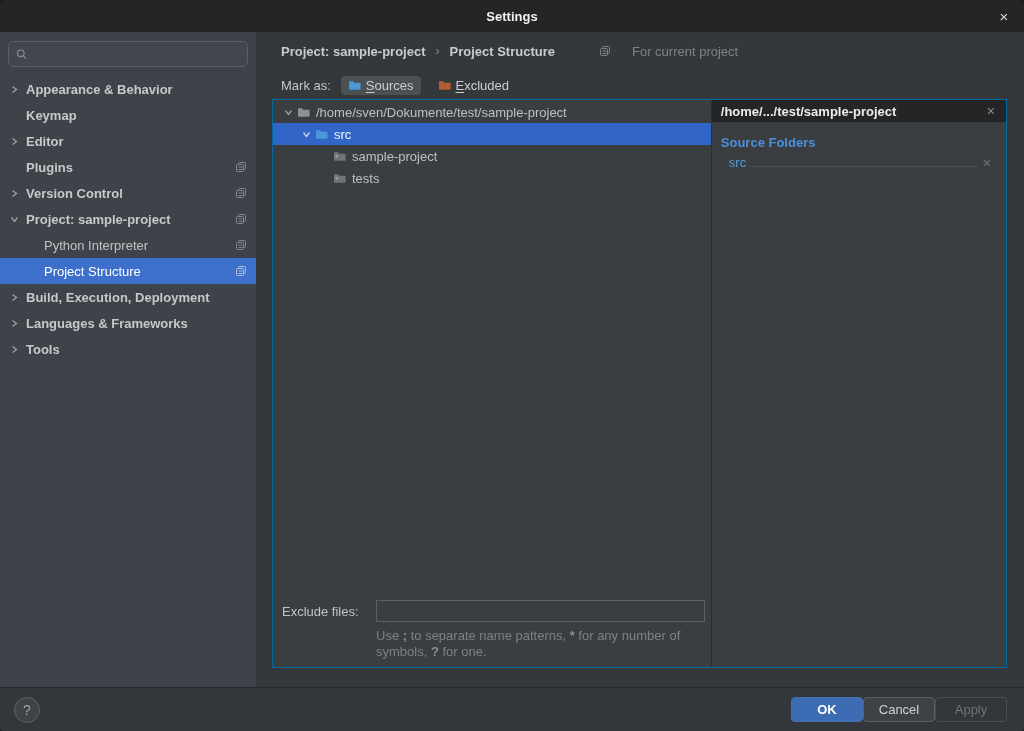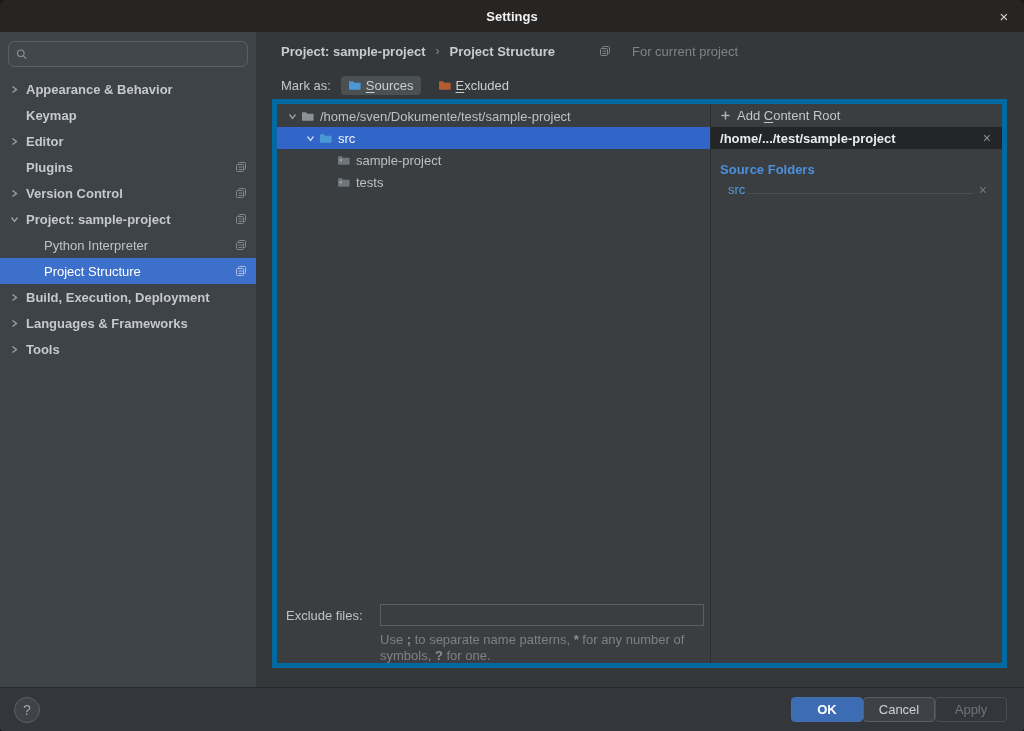--- a/index.html
+++ b/index.html
@@ -32,21 +32,21 @@
   .breadcrumb .ctx { display:flex; align-items:center; color:#7f8386; margin-left:44px; font-weight:normal;gap:16px; }
   .breadcrumb .ctx .icon { margin-right:5px; display:flex; }
 
   .markas { position:absolute; left:25px; top:41px; height:24px; display:flex; align-items:center; font-size:13px; color:#c4c7c9; }
   .markas .mbtn { display:flex; align-items:center; margin-left:10px; padding:2px 7px; border-radius:4px; color:#ccced0; cursor:pointer; }
   .markas .mbtn.active { background:#4b5053; margin-left:10px; }
   .markas .mbtn svg { margin-right:5px; }
   .u { text-decoration:underline; text-underline-offset:2px; }
 
   
-  .panels { position:absolute; left:16px; top:67px; width:735px; height:569px; border:5px solid #0369a1; background:#3b3e41; display:flex; }
+  .panels { position:absolute; left:16px; top:67px; width:735px; height:569px; border:1px solid #0369a1; background:#3b3e41; display:flex; }
   .treepanel { position:relative; width:439px; height:100%; }
   .tree-row { height:22px; display:flex; align-items:center; font-size:13px; color:#bdc0c2; cursor:pointer; }
   .tree-row .chev { width:18px; flex:0 0 18px; display:flex; align-items:center; justify-content:center; }
   .tree-row svg.folder { margin-right:6px; flex:0 0 auto; }
   .tree-row.selected { background:#3166c8; color:#f2f5f8; }
   .ind0 { padding-left:6px; } .ind1 { padding-left:24px; } .ind2 { padding-left:60px; }
 
   .exclude { position:absolute; left:9px; top:500px; right:6px; }
   .exclude .row { display:flex; align-items:center; }
   .exclude label { font-size:13px; color:#c0c3c5; width:94px; flex:0 0 94px; }
@@ -290,29 +290,20 @@
         <div class="exclude">
           <div class="row">
             <label>Exclude files:</label>
             <input value="" style="">
           </div>
           <div class="hint"><span>Use </span><b>;</b><span> to separate name patterns, </span><b>*</b><span> for any number of symbols, </span><b>?</b><span> for one.</span></div>
         </div>
       </div>
 
       <div class="rightpanel">
-        <div class="addroot">
-          <span class="plus">
-              <svg width="11" height="11" viewBox="0 0 11 11">
-                <line x1="5.5" y1="1.5" x2="5.5" y2="9.5" stroke="#b3b7ba" stroke-width="1.4"></line>
-                <line x1="1.5" y1="5.5" x2="9.5" y2="5.5" stroke="#b3b7ba" stroke-width="1.4"></line>
-              </svg>
-            </span>
-          <span><span>Add </span><span class="u">C</span><span>ontent Root</span></span>
-        </div>
         <div class="pathrow">
           <span class="path">/home/.../test/sample-project</span>
           <span class="xbtn">×</span>
         </div>
         <div class="sf-title">Source Folders</div>
         <div class="sf-row">
           <span>src</span>
           <span class="dots"></span>
           <span class="xbtn">×</span>
         </div>

